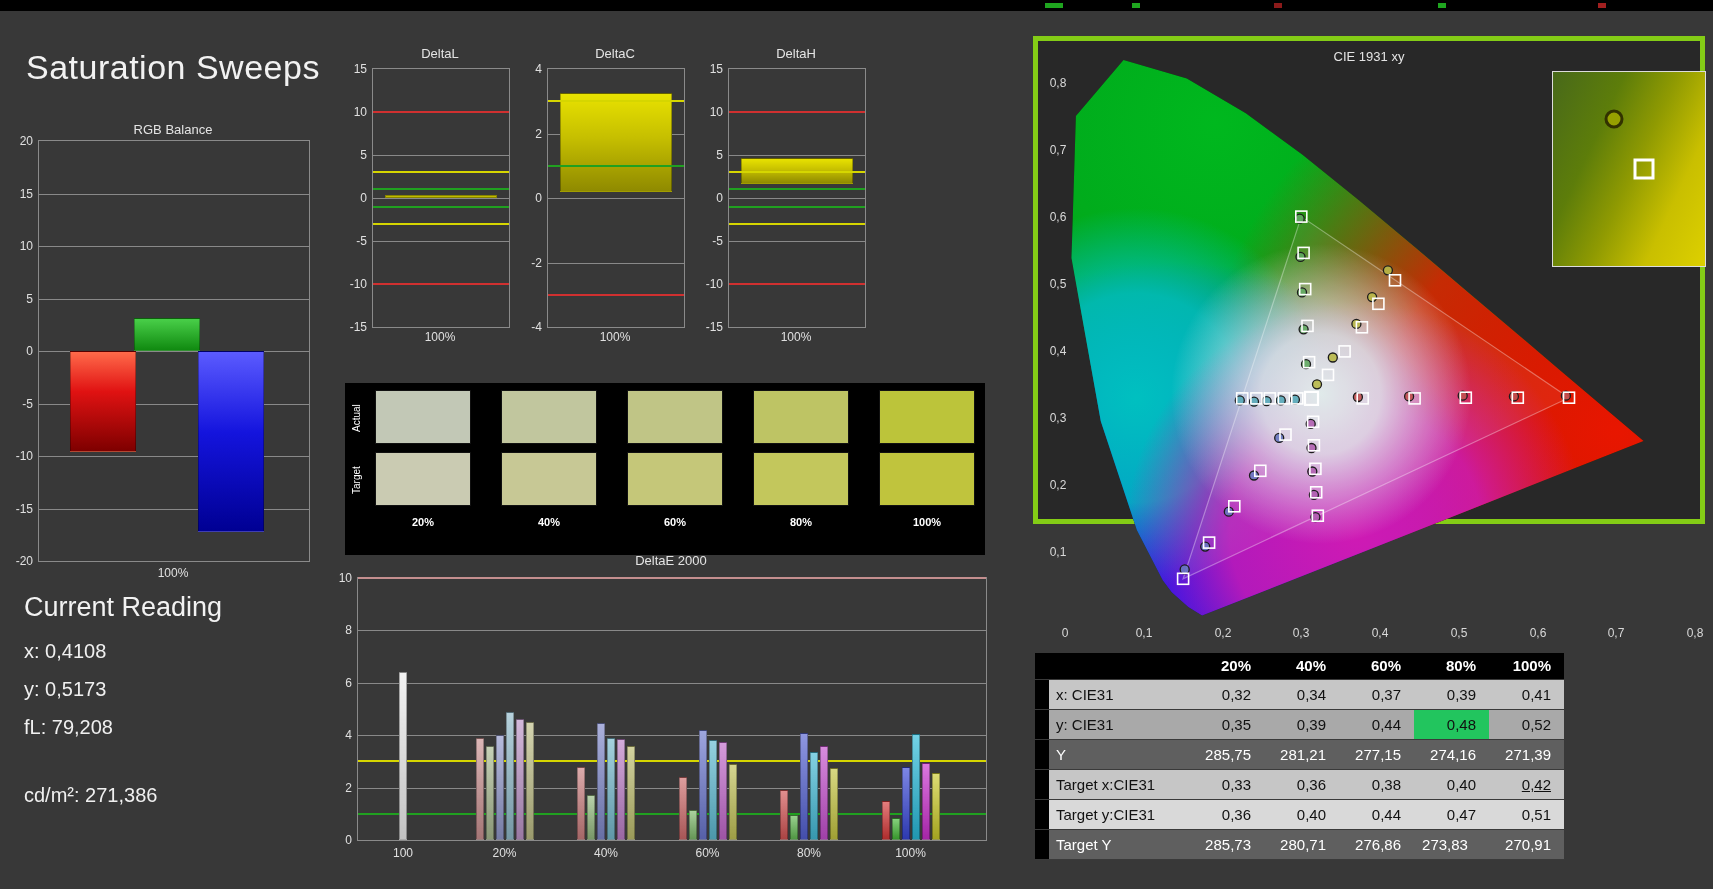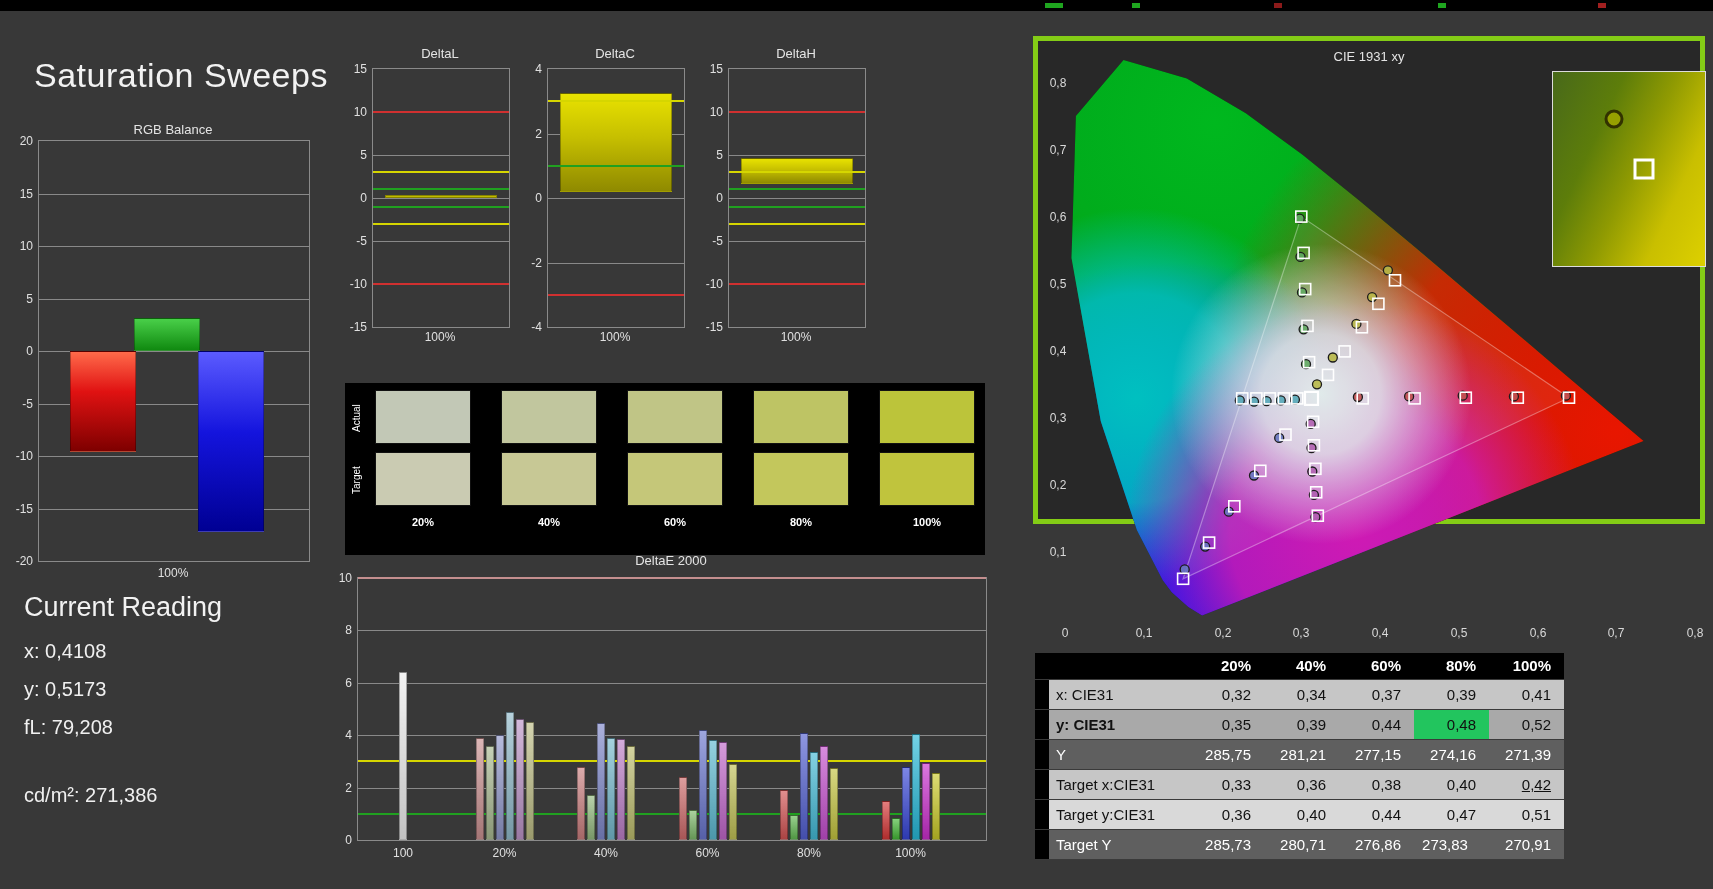--- a/index.html
+++ b/index.html
@@ -1,21 +1,21 @@
 <!DOCTYPE html>
 <html><head>
 <meta charset="utf-8">
 <title>Saturation Sweeps</title>
 <style>
   html,body{margin:0;padding:0}
   body{width:1713px;height:889px;position:relative;background:#383838;overflow:hidden;
        font-family:"Liberation Sans",sans-serif;color:#eee}
   #topstrip{position:absolute;left:0;top:0;width:1713px;height:11px;background:#000}
   .tsmark{position:absolute;top:3px;height:5px}
-  #page-title{position:absolute;left:22px;top:44px;margin:12px;font-size:34px;font-weight:400;color:#f2f2f2;letter-spacing:.5px}
+  #page-title{position:absolute;left:22px;top:44px;margin:4px;font-size:34px;font-weight:400;color:#f2f2f2;letter-spacing:.5px}
   .chart-title{position:absolute;color:#e4e4e4;font-size:13px;text-align:center}
   .plot{position:absolute;border:1px solid #8a8a8a;overflow:visible}
   .grid{position:absolute;left:0;right:0;height:1px;background:rgba(218,218,218,0.5)}
   .refline{position:absolute;left:0;right:0;height:2px}
   .topline{position:absolute;left:0;right:0;height:2px}
   .tick{position:absolute;width:26px;text-align:right;color:#e0e0e0;font-size:12px}
   .xlabel{position:absolute;color:#e0e0e0;font-size:12px;text-align:center}
   .bar{position:absolute;border:1px solid rgba(0,0,0,0.3);box-sizing:border-box}
   .rangebar{position:absolute;background:linear-gradient(180deg,#e8e200 0%,#c6bf00 45%,#8f8a00 100%);border:1px solid rgba(0,0,0,0.3);box-sizing:border-box}
   .grouplabel{position:absolute;width:60px;text-align:center;color:#e0e0e0;font-size:12px}
@@ -371,21 +371,21 @@
       <div class="tstrip"></div>
       <div class="tcell tlabel" style="background: rgb(198, 198, 198); color: rgb(17, 17, 17);">x: CIE31</div>
       <div class="tcell tval" style="background: rgb(198, 198, 198); color: rgb(17, 17, 17);">0,32</div>
       <div class="tcell tval" style="background: rgb(198, 198, 198); color: rgb(17, 17, 17);">0,34</div>
       <div class="tcell tval" style="background: rgb(198, 198, 198); color: rgb(17, 17, 17);">0,37</div>
       <div class="tcell tval" style="background: rgb(198, 198, 198); color: rgb(17, 17, 17);">0,39</div>
       <div class="tcell tval" style="background: rgb(198, 198, 198); color: rgb(17, 17, 17);">0,41</div>
     </div>
     <div class="trow">
       <div class="tstrip"></div>
-      <div class="tcell tlabel" style="background: rgb(169, 169, 169); color: rgb(17, 17, 17); font-weight: bold;">y: CIE31</div>
+      <div class="tcell tlabel" style="background: rgb(169, 169, 169); color: rgb(17, 17, 17);">y: CIE31</div>
       <div class="tcell tval" style="background: rgb(169, 169, 169); color: rgb(17, 17, 17);">0,35</div>
       <div class="tcell tval" style="background: rgb(169, 169, 169); color: rgb(17, 17, 17);">0,39</div>
       <div class="tcell tval" style="background: rgb(169, 169, 169); color: rgb(17, 17, 17);">0,44</div>
       <div class="tcell tval" style="background: #22c55e; color: rgb(17, 17, 17);">0,48</div>
       <div class="tcell tval" style="background: rgb(169, 169, 169); color: rgb(17, 17, 17);">0,52</div>
     </div>
     <div class="trow">
       <div class="tstrip"></div>
       <div class="tcell tlabel" style="background: rgb(95, 95, 95); color: rgb(255, 255, 255);">Y</div>
       <div class="tcell tval" style="background: rgb(95, 95, 95); color: rgb(255, 255, 255);">285,75</div>

